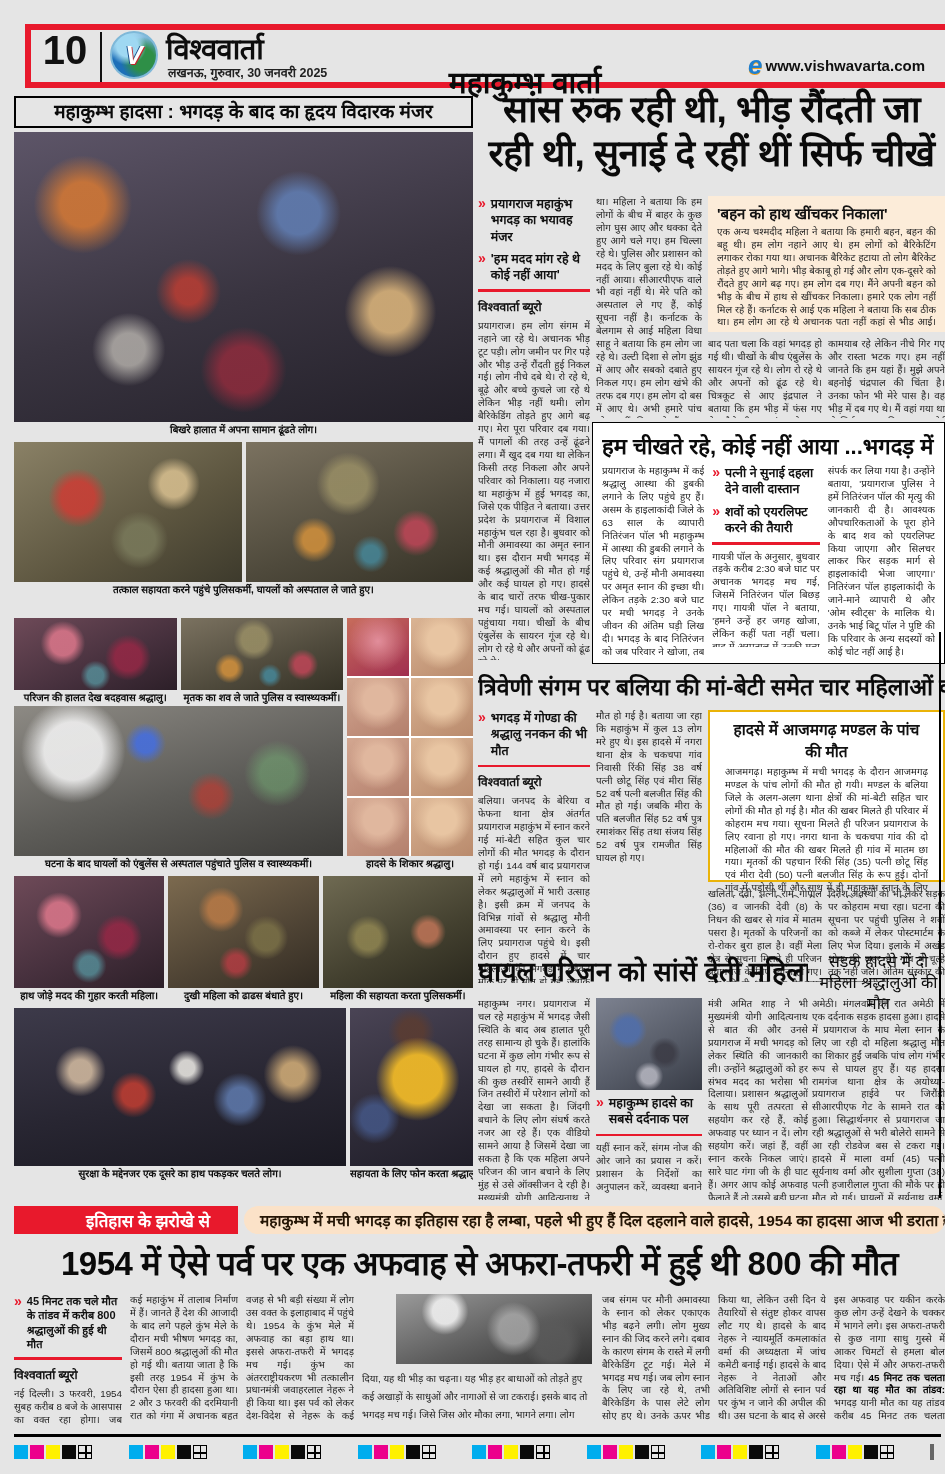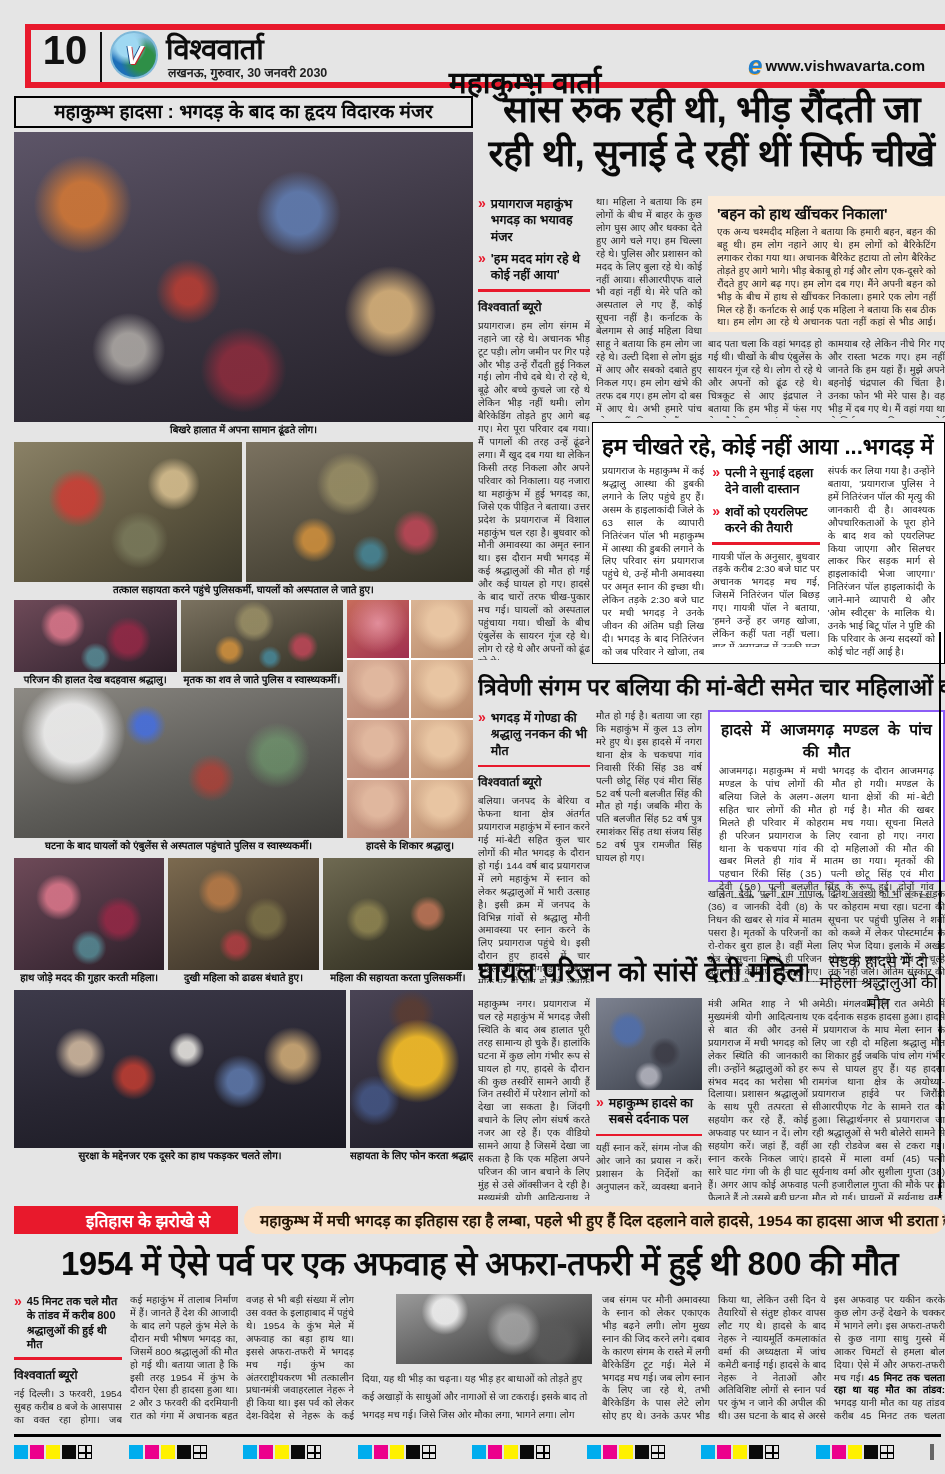--- a/index.html
+++ b/index.html
@@ -47,21 +47,21 @@
   .ballia-hl { font-size:23px; font-weight:800; text-align:center; color:#0a0a0a; white-space:nowrap; overflow:hidden; }
   .cpr-hl { font-size:27px; font-weight:800; text-align:center; color:#0a0a0a; white-space:nowrap; overflow:hidden; }
   .amethi-hl { font-size:16px; font-weight:400; text-align:center; line-height:1.3; color:#0a0a0a; }
   .hist-hl { font-size:33px; font-weight:800; text-align:center; color:#0a0a0a; letter-spacing:-0.5px; white-space:nowrap; overflow:hidden; }
 
   
   .collage-title { border:2px solid #000; height:32px; line-height:28px; text-align:center;
     font-size:19px; font-weight:800; color:#0a0a0a; white-space:nowrap; overflow:hidden; }
   .peach-box { background:#fcecd9; padding:7px 9px; }
   .peach-box .box-title { font-size:15px; font-weight:800; margin-bottom:3px; color:#111; }
-  .azam-box { border:2px solid #8b5cf6; padding:6px 9px; background:#fff;font-family:Liberation Mono, monospace; }
+  .azam-box { border:2px solid #eab308; padding:6px 15px; background:#fff; }
   .azam-box .box-title { font-size:15.5px; font-weight:800; text-align:center; margin-bottom:4px; color:#111; }
   .trader-box { border:1.5px solid #000; padding:7px 9px; background:#fff; }
   .kicker { background:#e8192c; color:#fff; font-weight:800; font-size:17px; display:flex;
     align-items:center; justify-content:center;padding-left:44px; }
   .banner { background:#fbe2c8; border-radius:14px; font-weight:800; font-size:15.5px; display:flex;
     align-items:center; padding:0 16px; color:#241505; white-space:nowrap; overflow:hidden; }
 
   
   .photo { position:relative; overflow:hidden; background-color:#4c4652; }
   .phA { background:
@@ -155,39 +155,39 @@
 
 <div class="page">
 
   <div class="hdr-frame"></div>
   <div class="page-num">10</div>
   <div class="hdr-div"></div>
   <div class="logo">
     <span class="logo-v">V</span>
   </div>
   <div class="brand">विश्ववार्ता</div>
-  <div class="dateline">लखनऊ,    गुरुवार, 30 जनवरी 2030</div>
+  <div class="dateline">लखनऊ,    गुरुवार, 30 जनवरी 2025</div>
   <div class="section-title">महाकुम्भ वार्ता</div>
   <div class="website">
     <span class="e-icon">e</span>
     <span class="website-text">www.vishwavarta.com</span>
   </div>
 
   <div class="abs" style="left:14px; top:96px; width:459px;">
     <div class="collage-title">महाकुम्भ हादसा : भगदड़ के बाद का हृदय विदारक मंजर</div>
     <div class="photo phA" style="height:290px; margin-top:4px;"></div>
     <div class="cap">बिखरे हालात में अपना सामान ढूंढते लोग।</div>
 
     <div class="flexrow gap4" style="margin-top:4px; height:140px;">
       <div class="photo phB" style="flex:1;"></div>
       <div class="photo phC" style="flex:1;"></div>
     </div>
     <div class="cap">तत्काल सहायता करने पहुंचे पुलिसकर्मी, घायलों को अस्पताल ले जाते हुए।</div>
 
-    <div class="flexrow gap4" style="margin-top:2px;">
+    <div class="flexrow gap4" style="margin-top:20px;">
       <div style="width:332px;">
         <div class="flexrow gap4" style="height:72px;">
           <div class="photo phF" style="flex:1;"></div>
           <div class="photo phC" style="flex:1;"></div>
         </div>
         <div class="flexrow gap4">
           <div class="cap" style="flex:1;">परिजन की हालत देख बदहवास श्रद्धालु।</div>
           <div class="cap" style="flex:1;">मृतक का शव ले जाते पुलिस व स्वास्थ्यकर्मी।</div>
         </div>
         <div class="photo phD" style="height:150px;"></div>

